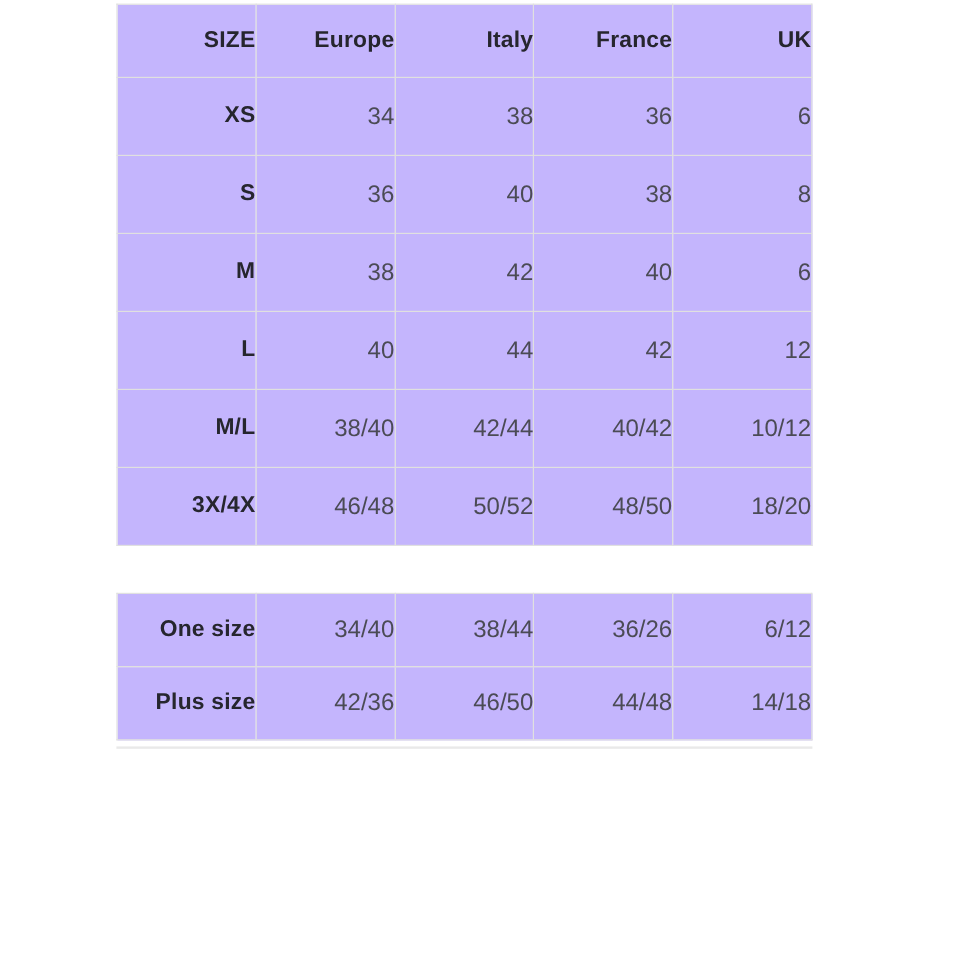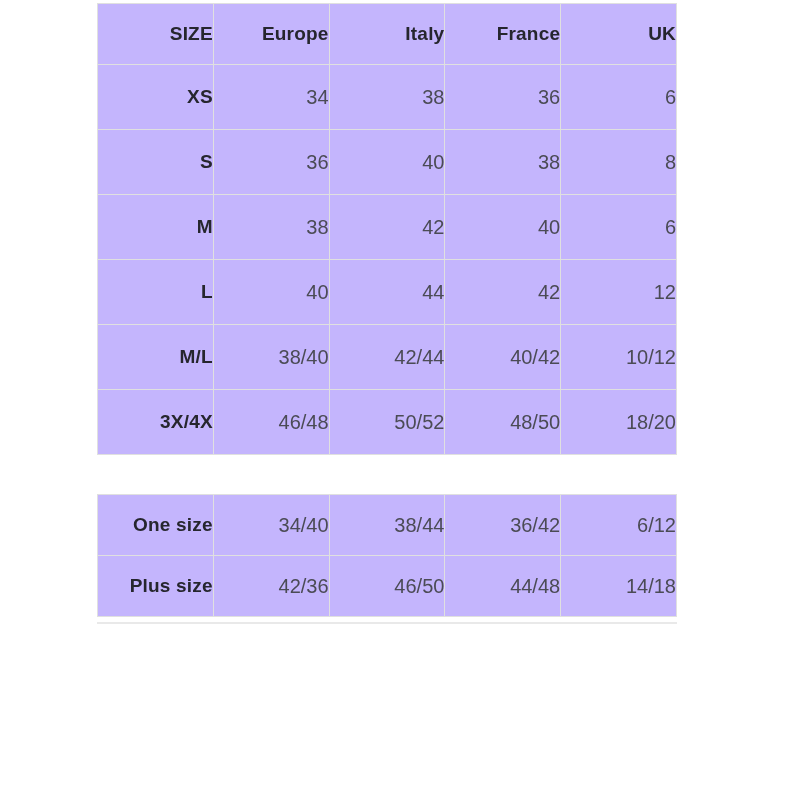--- a/index.html
+++ b/index.html
@@ -112,21 +112,21 @@
         </tr>
       </tbody>
   </table>
 
   <table class="size-table secondary">
     <tbody>
         <tr>
           <th>One size</th>
           <td>34/40</td>
           <td>38/44</td>
-          <td>36/42</td>
+          <td>36/26</td>
           <td>6/12</td>
         </tr>
         <tr>
           <th>Plus size</th>
           <td>42/36</td>
           <td>46/50</td>
           <td>44/48</td>
           <td>14/18</td>
         </tr>
       </tbody>

